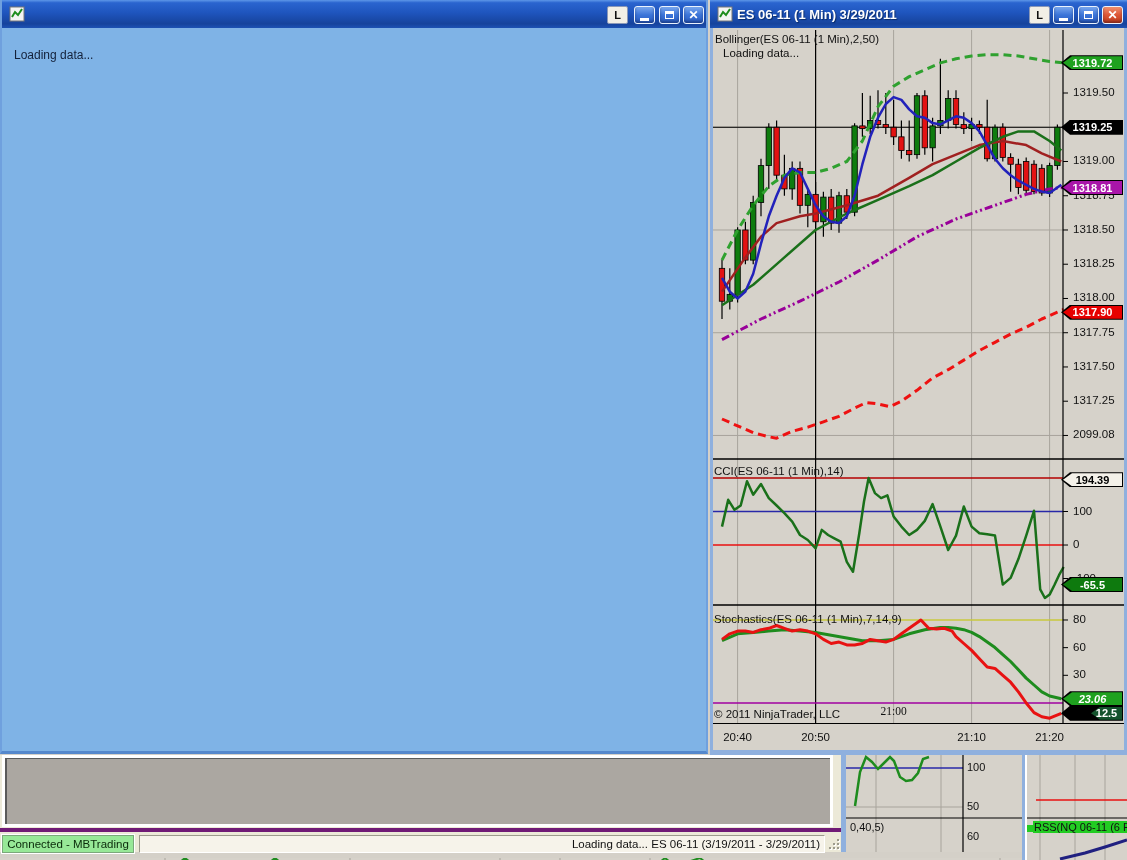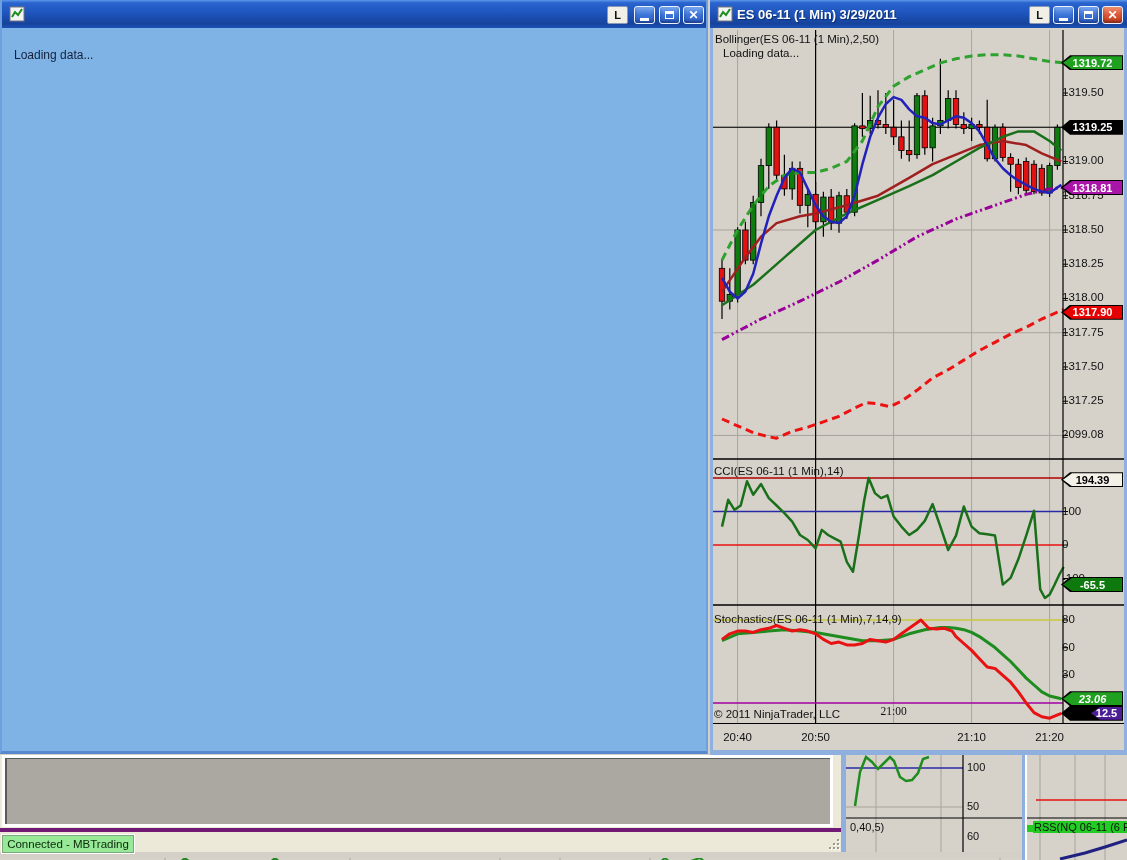--- a/index.html
+++ b/index.html
@@ -27,21 +27,21 @@
   .left-window{left:0;top:0;width:708px;height:754px;border-left:2px solid #6FA0DE;border-right:2px solid #6FA0DE;border-bottom:3px solid #5588CC;background:#7FB3E6;}
   .left-body{position:absolute;left:0;right:0;top:28px;bottom:0;background:#7FB3E6;}
   .left-loading{position:absolute;left:12px;top:20px;font-size:12px;color:#14213A;}
 
   
   .chart-window{left:710px;top:0;width:417px;height:755px;}
   .chart-body{position:absolute;left:0;right:0;top:28px;bottom:0;background:#D6D2CA;cursor:crosshair;}
   #chart-svg{position:absolute;left:0;top:0;pointer-events:none;}
   #chart-labels{position:absolute;left:0;top:0;width:100%;height:100%;pointer-events:none;}
   .panel-label{position:absolute;font-size:11.5px;color:#111;white-space:nowrap;}
-  .axis-label{position:absolute;left:352px;font-size:11.5px;color:#111;}
+  .axis-label{position:absolute;left:363px;font-size:11.5px;color:#111;}
   .time-label{position:absolute;font-size:11.5px;color:#111;transform:translateX(-50%);}
   .tag{position:absolute;left:351px;width:62px;height:15px;font-size:11px;text-align:right;}
   .tag-b,.tag-i{clip-path:polygon(0 50%,9px 0,100% 0,100% 100%,9px 100%);}
   .tag-b{position:absolute;inset:0;}
   .tag-i{position:absolute;inset:1px 1px 1px 2px;display:flex;align-items:center;justify-content:center;font-weight:bold;}
 
   
   .control-center{position:absolute;left:0;top:755px;width:841px;height:97px;background:#ECE9D8;}
   .cc-content{position:absolute;left:2px;top:0;right:8px;bottom:25px;background:#fff;padding:3px;}
   .cc-gray{width:100%;height:100%;background:#ABA7A1;border-left:2px solid #5A5A5A;border-top:1px solid #5A5A5A;}
@@ -117,20 +117,23 @@
       </svg>
     <span class="bg-label" style="left:8px;top:66px;background:#22CC22;padding:0 1px">RSS(NQ 06-11 (6 R</span>
   </div>
 
   <div class="control-center">
     <div class="cc-content">
         <div class="cc-gray"></div>
       </div>
     <div class="statusbar">
       <span class="conn-badge">Connected - MBTrading</span>
+      <div class="status-field">
+        <span>Loading data... ES 06-11  (3/19/2011 - 3/29/2011)</span>
+      </div>
       <div class="grip">
         <i style="right:0;bottom:0"></i>
           <i style="right:4px;bottom:0"></i>
           <i style="right:0;bottom:4px"></i>
         <i style="right:8px;bottom:0"></i>
           <i style="right:4px;bottom:4px"></i>
           <i style="right:0;bottom:8px"></i>
       </div>
     </div>
   </div>
@@ -369,19 +372,19 @@
           <div class="tag" style="top: 549px;">
             <div class="tag-b" style="background: rgb(0, 0, 0);"></div>
             <div class="tag-i" style="background: rgb(14, 122, 14); color: rgb(255, 255, 255);">-65.5</div>
           </div>
           <div class="tag" style="top: 663.222px; font-style: italic;">
             <div class="tag-b" style="background: rgb(0, 0, 0);"></div>
             <div class="tag-i" style="background: rgb(31, 161, 31); color: rgb(255, 255, 255);">23.06</div>
           </div>
           <div class="tag" style="top: 677.822px;">
             <div class="tag-b" style="background: rgb(0, 0, 0);"></div>
-            <div class="tag-i" style="background: #4c1d95; color: rgb(255, 255, 255); margin-left: 28px;">12.5</div>
+            <div class="tag-i" style="background: #14532d; color: rgb(255, 255, 255); margin-left: 28px;">12.5</div>
           </div>
         </div>
     </div>
   </div>
 
 </div>
 
 </body></html>

